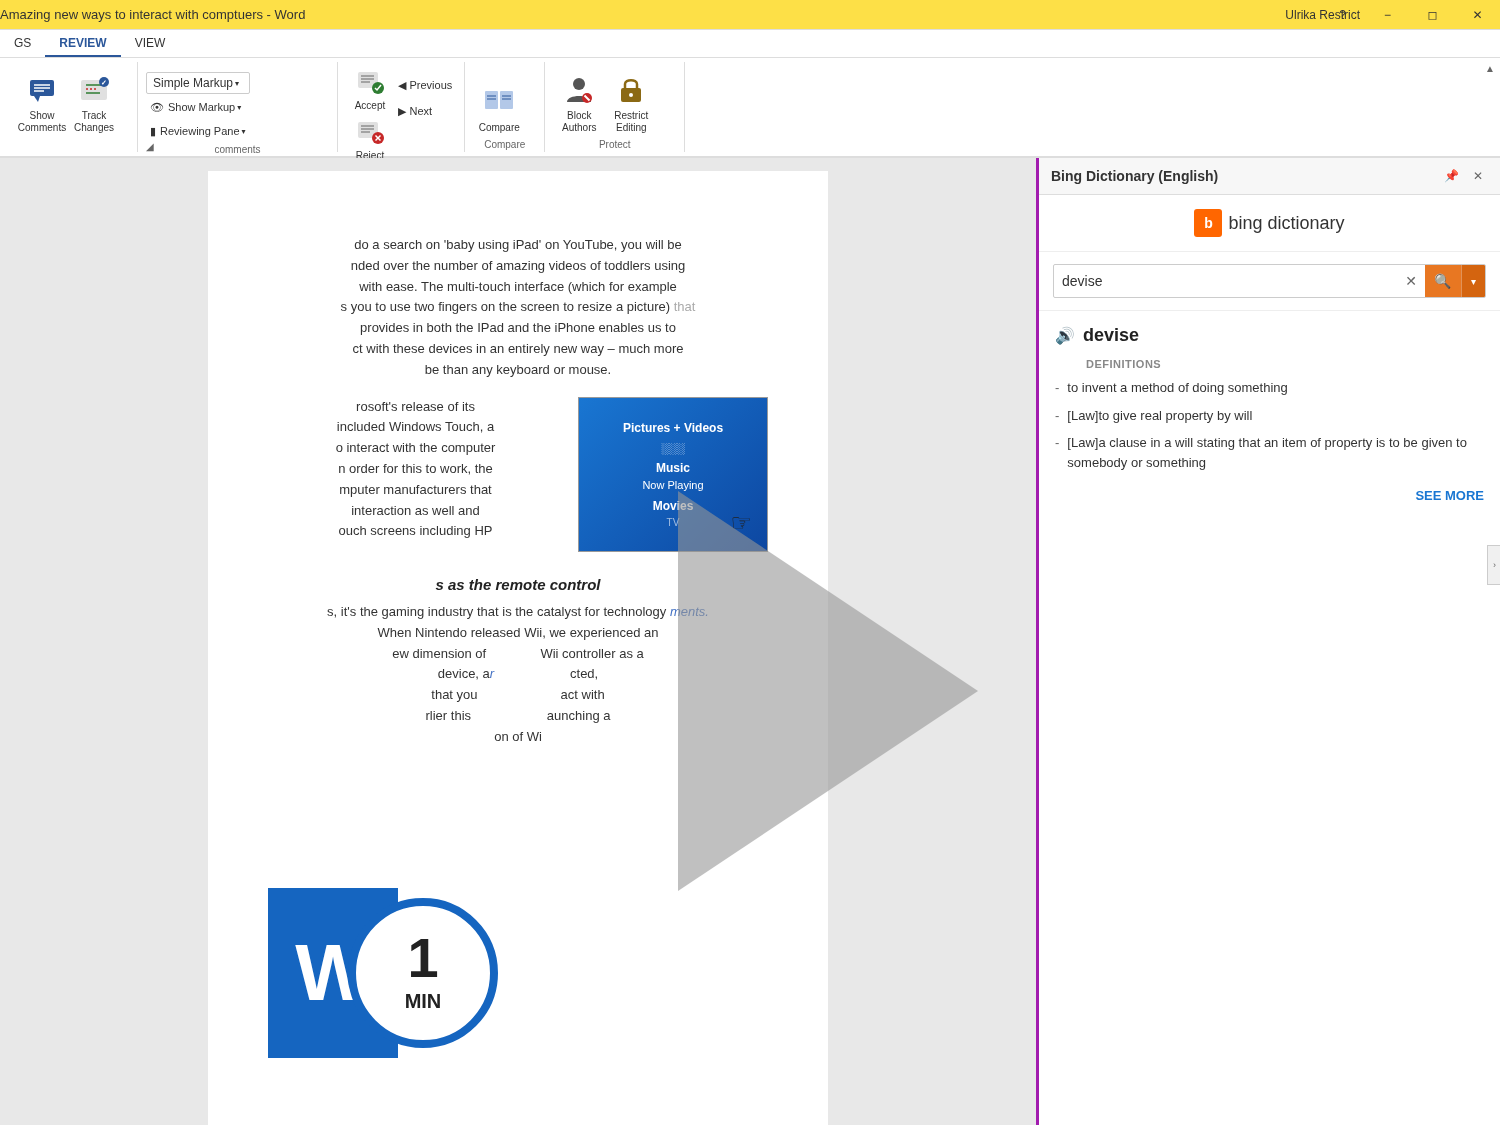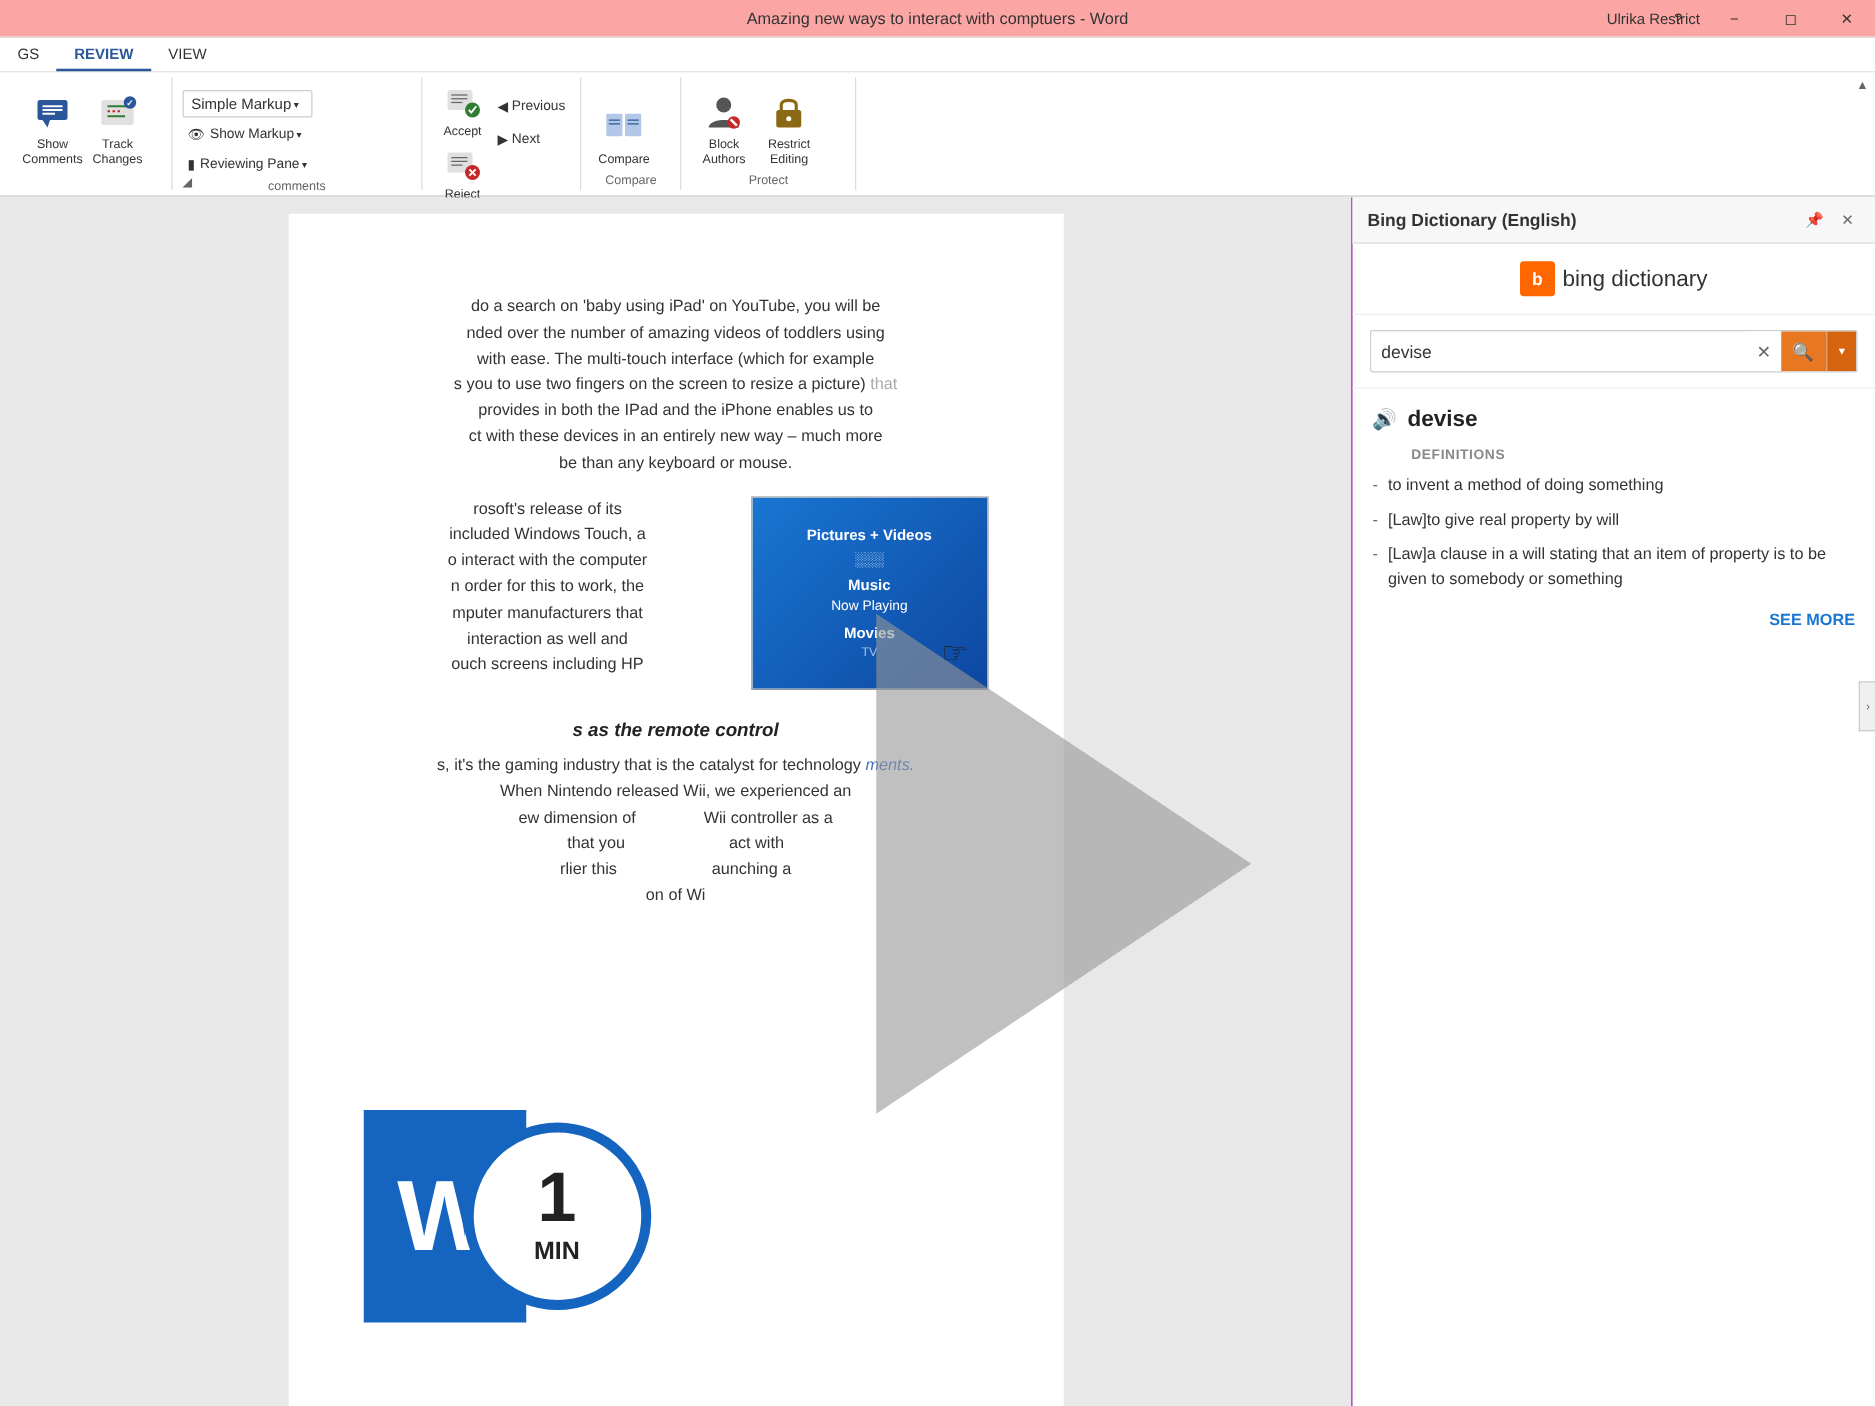--- a/index.html
+++ b/index.html
@@ -1,24 +1,24 @@
 <!DOCTYPE html>
 <html><head>
   <meta charset="utf-8">
   <style>
     * { margin: 0; padding: 0; box-sizing: border-box; }
     body { font-family: 'Segoe UI', Arial, sans-serif; width: 1500px; height: 1125px; overflow: hidden; background: #f0f0f0; }
 
     
     .title-bar {
       height: 30px;
-      background: #fca5a5;
-      display: flex;
-      align-items: center;
-      justify-content: center;
+      background: #fde047;
+      display: flex;
+      align-items: center;
+      justify-content: flex-start;
       font-size: 13px;
       color: #333;
       border-bottom: 1px solid #ddd;
       position: relative;
     }
     .title-bar-controls {
       position: absolute;
       right: 0;
       top: 0;
       display: flex;
@@ -257,23 +257,23 @@
       flex-direction: column;
       align-items: center;
       justify-content: center;
       z-index: 10;
     }
     .timer-number { font-size: 56px; font-weight: bold; color: #222; line-height: 1; }
     .timer-label { font-size: 20px; font-weight: bold; color: #222; }
 
     
     .bing-panel {
-      width: 419px;
+      width: 464px;
       background: #fff;
-      border-left: 1px solid #a21caf;
+      border-left: 3px solid #a21caf;
       display: flex;
       flex-direction: column;
       height: 100%;
       position: relative;
     }
     .bing-panel-header {
       display: flex;
       align-items: center;
       justify-content: space-between;
       padding: 8px 12px;
@@ -671,20 +671,21 @@
           <p>ouch screens including HP</p>
         </div>
       </div>
 
       <div style="margin-top:12px;">
         <p class="heading-text">s as the remote control</p>
         <div class="doc-text">
           <p>s, it's the gaming industry that is the catalyst for technology<span class="blue-text"> ments.</span></p>
           <p>When Nintendo released Wii, we experienced an</p>
           <p>ew dimension of <span class="blue-text">&nbsp;&nbsp;&nbsp;&nbsp;&nbsp;&nbsp;&nbsp;&nbsp;&nbsp;&nbsp;&nbsp;&nbsp;&nbsp;</span> Wii controller as a</p>
+          <p>device, a<span class="blue-text">r</span>&nbsp;&nbsp;&nbsp;&nbsp;&nbsp;&nbsp;&nbsp;&nbsp;&nbsp;&nbsp;&nbsp;&nbsp;&nbsp;&nbsp;&nbsp;&nbsp;&nbsp;&nbsp;&nbsp;&nbsp; cted,</p>
           <p>that you &nbsp;&nbsp;&nbsp;&nbsp;&nbsp;&nbsp;&nbsp;&nbsp;&nbsp;&nbsp;&nbsp;&nbsp;&nbsp;&nbsp;&nbsp;&nbsp;&nbsp;&nbsp;&nbsp;&nbsp;&nbsp; act with</p>
           <p>rlier this &nbsp;&nbsp;&nbsp;&nbsp;&nbsp;&nbsp;&nbsp;&nbsp;&nbsp;&nbsp;&nbsp;&nbsp;&nbsp;&nbsp;&nbsp;&nbsp;&nbsp;&nbsp;&nbsp; aunching a</p>
           <p>on of Wi</p>
         </div>
       </div>
 
       <div style="position:absolute;top:320px;left:470px;width:0;height:0;border-top:200px solid transparent;border-bottom:200px solid transparent;border-left:300px solid rgba(150,150,150,0.6);pointer-events:none;"></div>
 
       <div class="word-logo-overlay">
         <div class="word-logo-bg">

